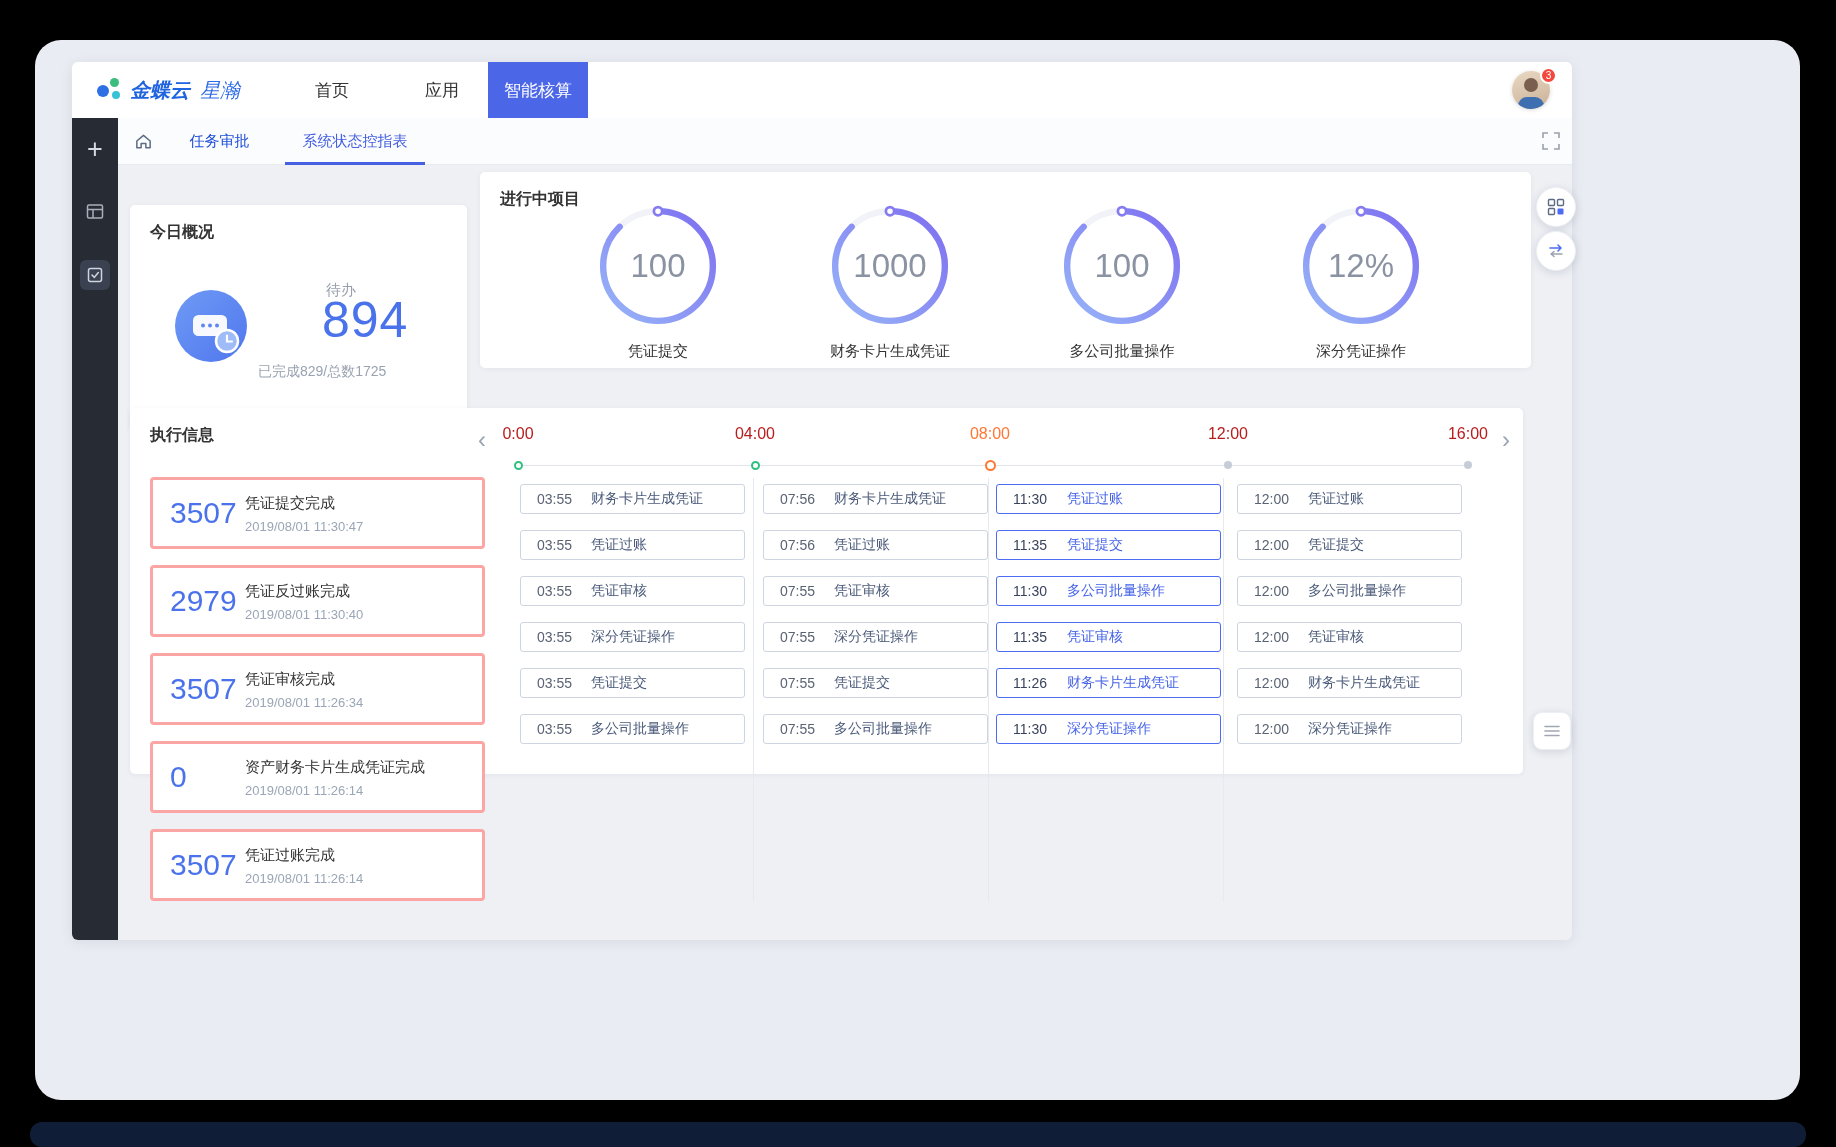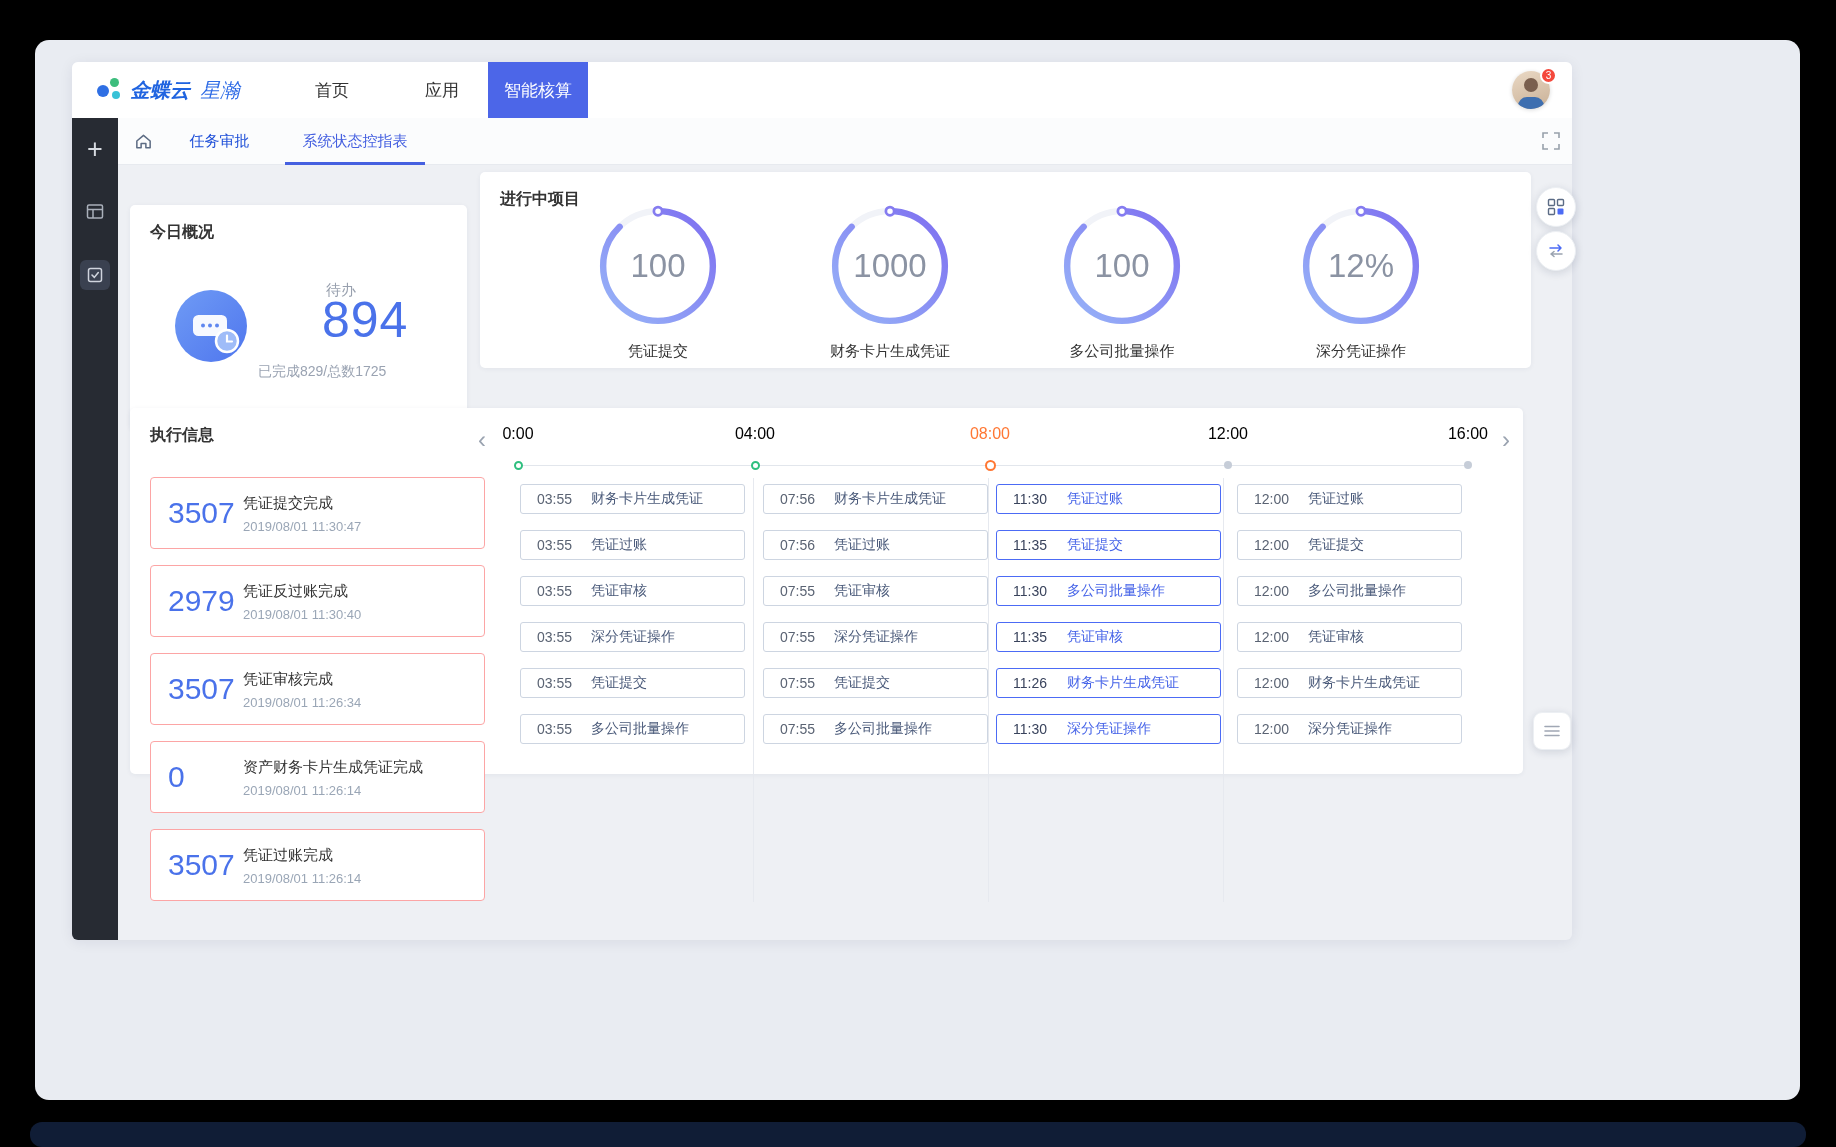--- a/index.html
+++ b/index.html
@@ -7,21 +7,21 @@
   body {
     background:#000;
     font-family:"Liberation Sans","DejaVu Sans",sans-serif;
     position:relative; overflow:hidden;
     color:#333;
   }
   
   .bg-window-edge{position:absolute;left:30px;top:1122px;width:1776px;height:25px;background:#101d36;border-radius:12px;}
   .backdrop{
     position:absolute;left:35px;top:40px;width:1765px;height:1060px;
-    background:#e9ecf2;border-radius:14px;
+    background:#e9ecf2;border-radius:26px;
   }
   .app{
     position:absolute;left:37px;top:22px;width:1500px;height:878px;
     background:#eef0f4;border-radius:6px;overflow:hidden;
     box-shadow:0 2px 14px rgba(20,30,60,.08);
   }
   
   .app-header{position:absolute;left:0;top:0;width:1500px;height:56px;background:#fff;z-index:5;}
   .brand{position:absolute;left:24px;top:0;height:56px;display:flex;align-items:center;gap:8px;}
   .logo-dots{position:relative;width:26px;height:26px;}
@@ -65,29 +65,29 @@
   .gauge{position:absolute;top:30px;width:200px;text-align:center;}
   .gauge-circle{position:relative;width:128px;height:128px;margin:0 auto;}
   .gauge-circle svg{position:absolute;inset:0;}
   .gauge-value{position:absolute;inset:0;display:flex;align-items:center;justify-content:center;font-size:33px;color:#8b93a3;}
   .gauge-label{margin-top:12px;font-size:15px;color:#333;}
   
   .execution-card{left:58px;top:346px;width:1393px;height:366px;}
   .chevron{position:absolute;top:20px;font-size:24px;color:#9aa3b0;cursor:pointer;line-height:1;user-select:none;}
   .chevron.left{left:348px;}
   .chevron.right{left:1372px;}
-  .tick-label{position:absolute;top:17px;width:80px;text-align:center;font-size:16px;color:#000000;cursor:pointer;}
+  .tick-label{position:absolute;top:17px;width:80px;text-align:center;font-size:16px;color:#b91c1c;cursor:pointer;}
   .tick-label.active{color:#ff7733;}
   .timeline-line{position:absolute;left:388px;top:57px;width:950px;height:1px;background:#e2e6ec;}
   .tick-dot{position:absolute;border-radius:50%;}
   .tick-dot.green{width:9px;height:9px;background:#fff;border:2px solid #2fbf7f;}
   .tick-dot.orange{width:11px;height:11px;background:#fff;border:2px solid #ff7733;}
   .tick-dot.gray{width:8px;height:8px;background:#c6cdd8;}
   .stat-list{position:absolute;left:20px;top:69px;width:335px;}
-  .stat-card{width:335px;height:72px;border:1px solid #fca5a5;border-radius:4px;background:#fff;margin-bottom:16px;display:flex;align-items:center;cursor:pointer;}
+  .stat-card{width:335px;height:72px;border:3px solid #fca5a5;border-radius:4px;background:#fff;margin-bottom:16px;display:flex;align-items:center;cursor:pointer;}
   .stat-value{width:92px;padding-left:17px;font-size:30px;color:#4a72ea;flex:none;}
   .stat-text{padding-top:2px;}
   .stat-title{font-size:15px;color:#333;}
   .stat-time{font-size:13px;color:#9aa6b6;margin-top:6px;}
   .col-sep{position:absolute;top:70px;width:1px;height:424px;background:#e6e9ef;}
   .event-chip{position:absolute;width:225px;height:30px;border:1px solid #cdd5e1;border-radius:3px;background:#fff;display:flex;align-items:center;font-size:14px;cursor:pointer;}
   .event-chip .event-time{width:70px;padding-left:16px;color:#5a6373;flex:none;}
   .event-chip .event-label{color:#4a5a7a;}
   .event-chip.highlight{border-color:#4c6bf5;}
   .event-chip.highlight .event-time{color:#39435c;}

